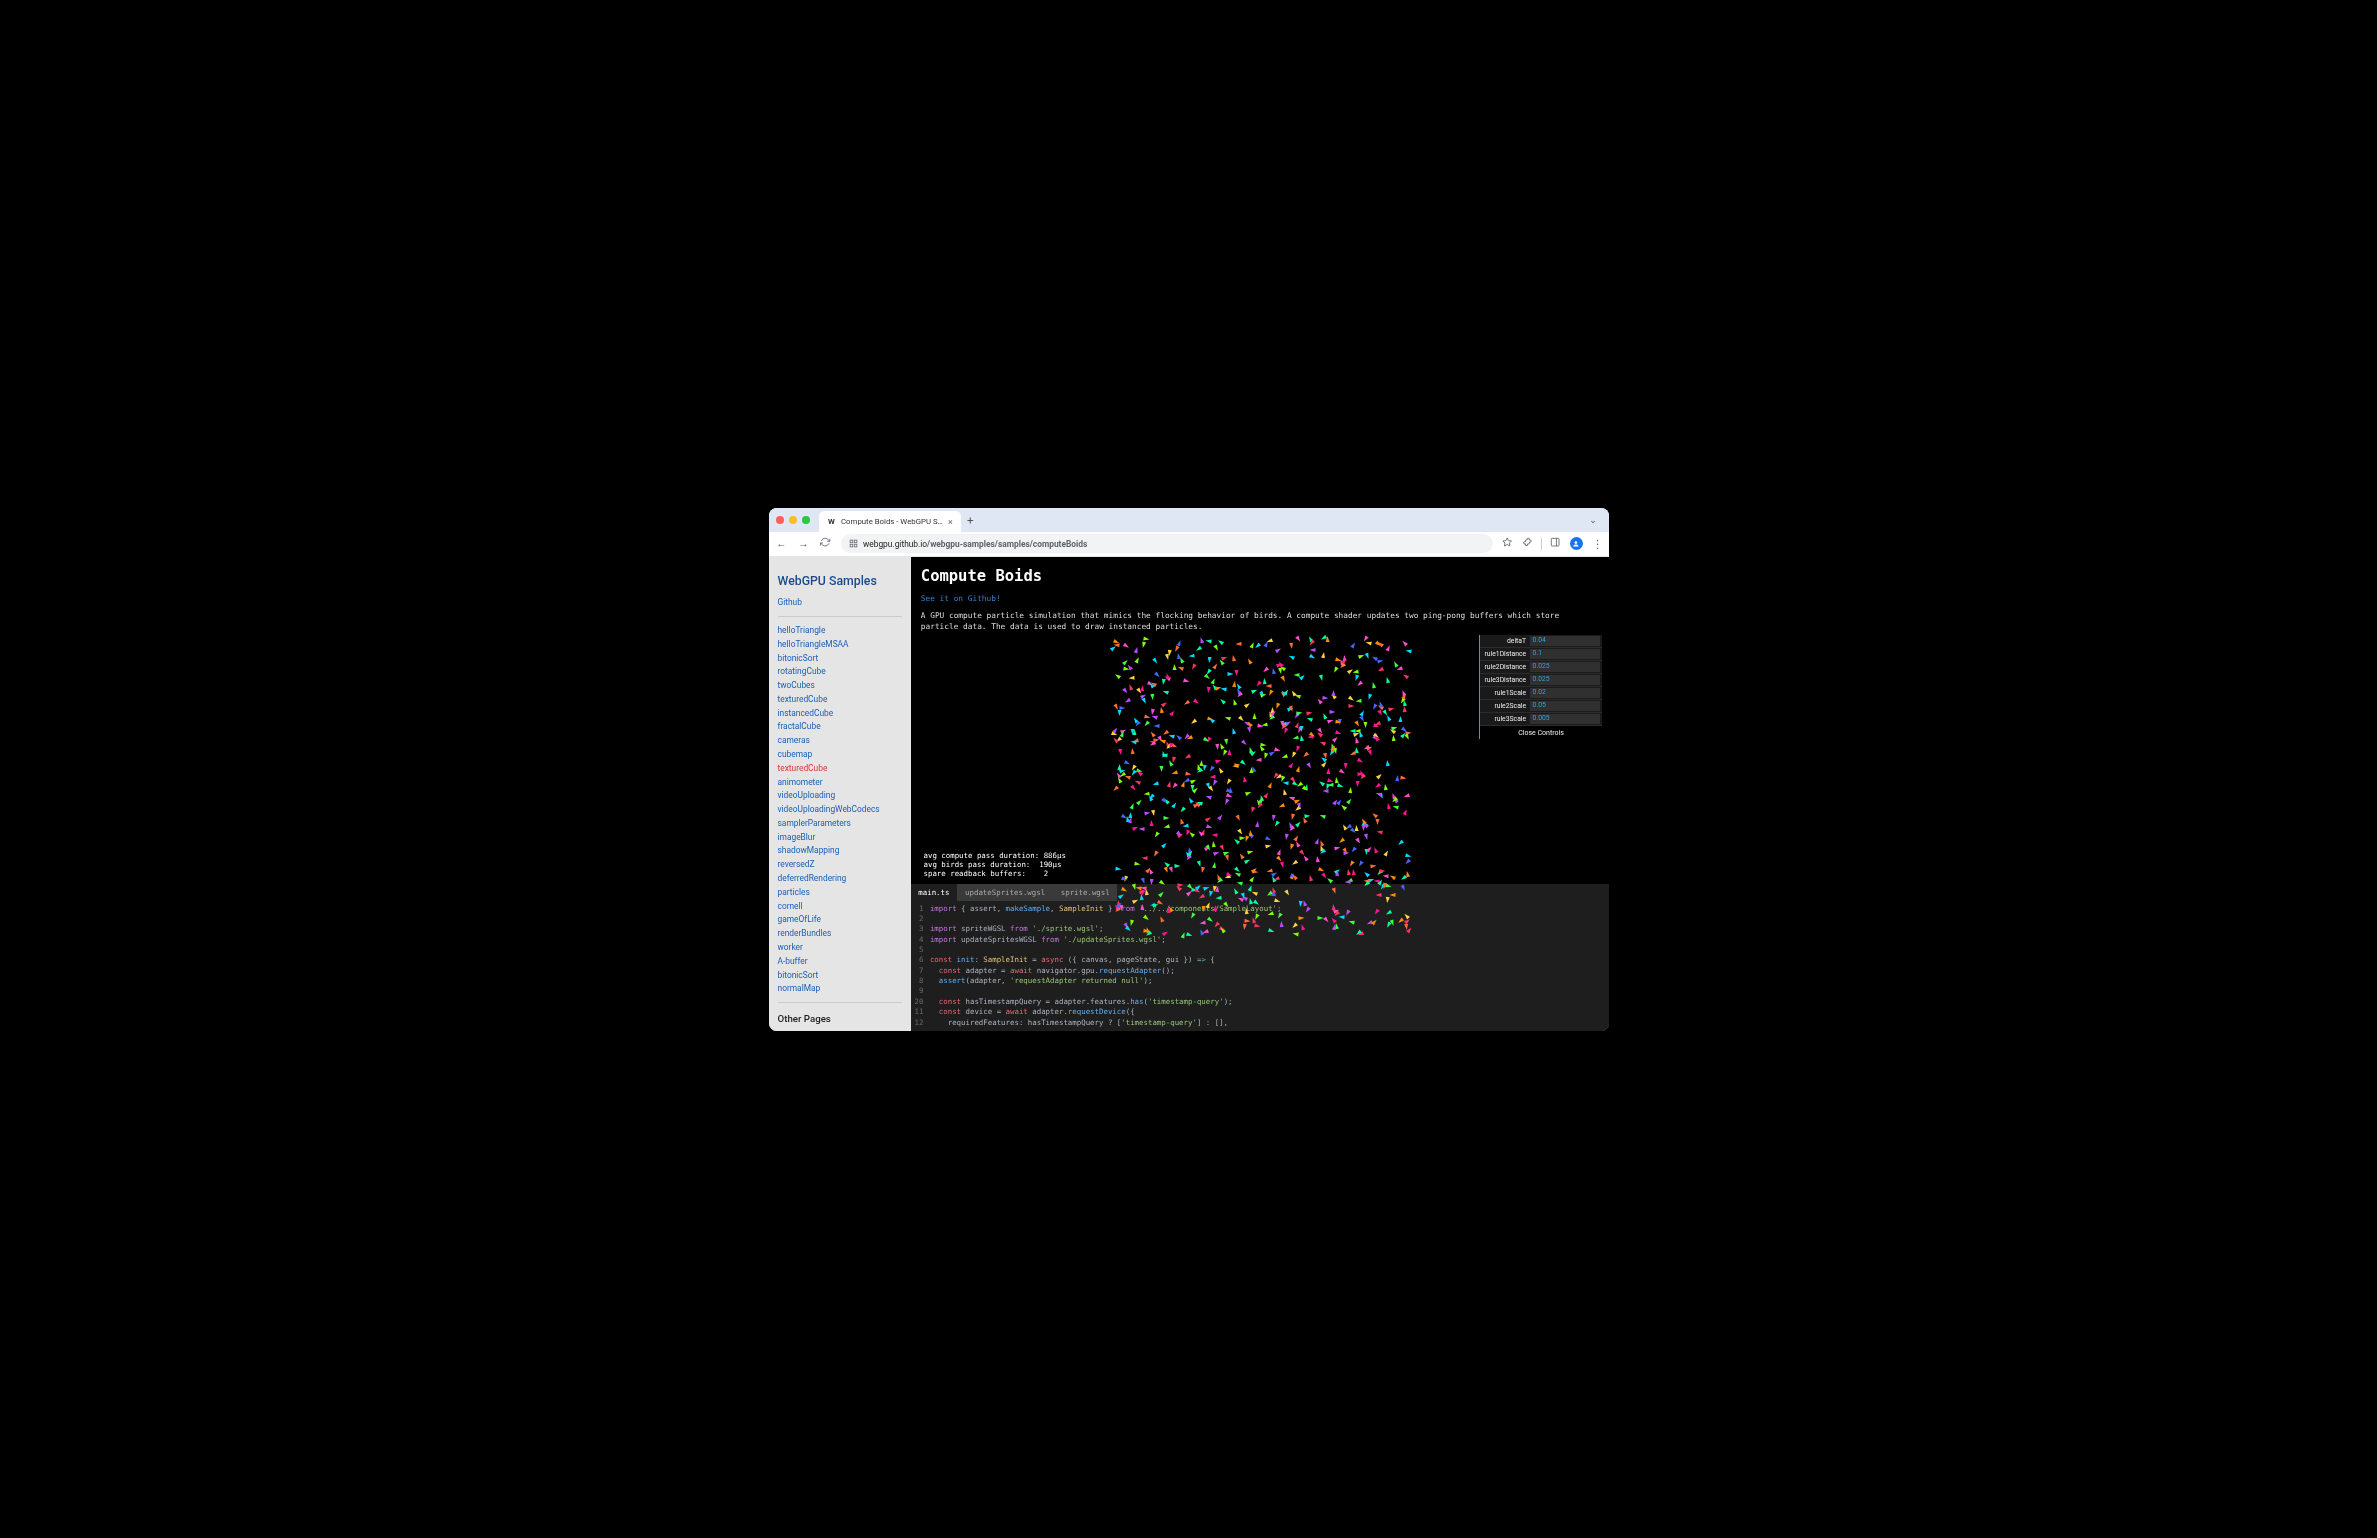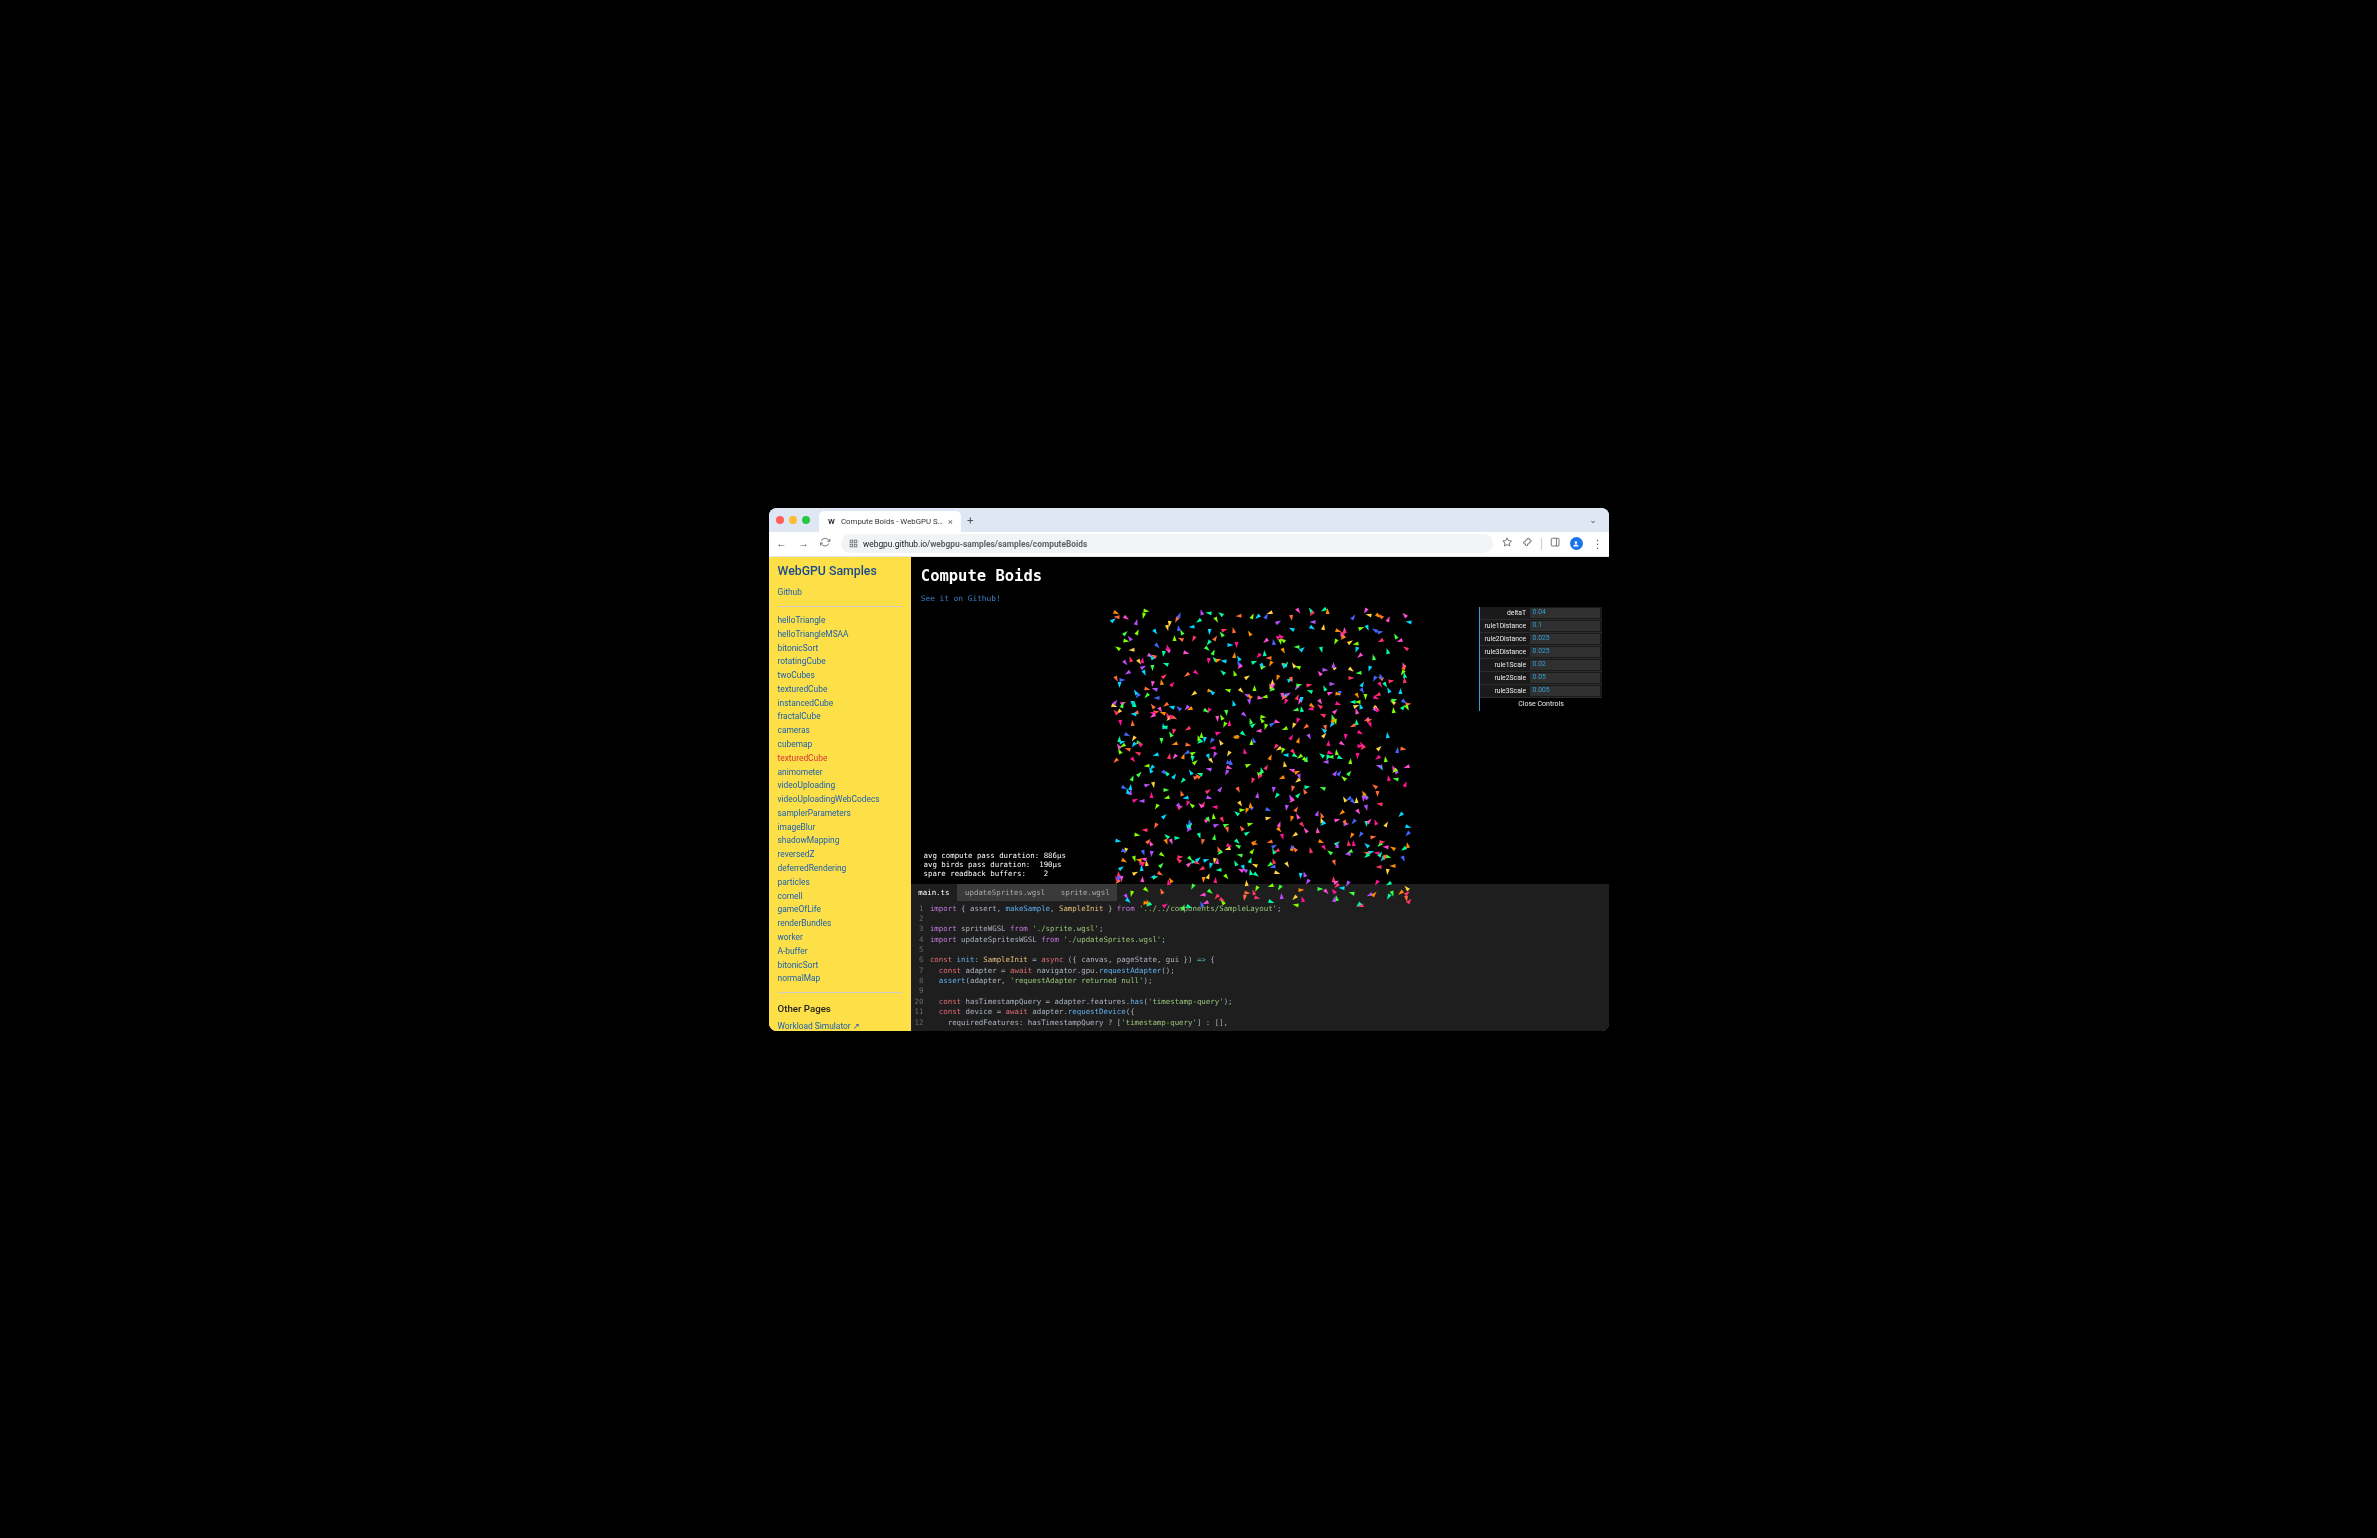--- a/index.html
+++ b/index.html
@@ -87,22 +87,22 @@
     .profile-icon { width: 13px; height: 13px; border-radius: 50%; background: #1a73e8; display: flex; align-items: center; justify-content: center; color: white; font-size: 6.5px; }
     .kebab { font-size: 11.6px; letter-spacing: -1.3px; }
 
     .content {
       flex: 1;
       display: flex;
       overflow: hidden;
     }
     .sidebar {
       width: 142px;
-      background: #fde047;
-      padding: 7px 9px;
+      background: #e5e5e5;
+      padding: 17px 9px;
       overflow-y: auto;
       font-size: 8.4px;
     }
     .sidebar-title {
       color: #1a4b8c;
       font-size: 12.3px;
       font-weight: 500;
       margin-bottom: 7.8px;
     }
     .sidebar-link { color: #1a5fb4; display: block; padding: 1.9px 0; cursor: pointer; }
@@ -332,20 +332,21 @@
       <div class="sidebar-section-title">Other Pages</div>
       <div id="sidebar-other">
           <a class="sidebar-link">Workload Simulator ↗</a>
         </div>
     </nav>
 
     <div class="main">
       <div class="main-pad">
         <h1 class="page-title">Compute Boids</h1>
         <a class="github-link">See it on Github!</a>
+        <p class="description">A GPU compute particle simulation that mimics the flocking behavior of birds. A compute shader updates two ping-pong buffers which store particle data. The data is used to draw instanced particles.</p>
       </div>
 
       <div class="canvas-area">
         <div class="sim-canvas" id="sim-canvas">
             <div class="boid" style="left: 88.5884%; top: 81.7627%; border-bottom-color: rgb(255, 20, 147); transform: rotate(277deg);"></div>
             <div class="boid" style="left: 56.193%; top: 72.1039%; border-bottom-color: rgb(255, 77, 210); transform: rotate(19deg);"></div>
             <div class="boid" style="left: 70.2996%; top: 78.083%; border-bottom-color: rgb(255, 140, 0); transform: rotate(115deg);"></div>
             <div class="boid" style="left: 74.1182%; top: 94.7617%; border-bottom-color: rgb(255, 20, 147); transform: rotate(321deg);"></div>
             <div class="boid" style="left: 18.266%; top: 13.4979%; border-bottom-color: rgb(255, 77, 210); transform: rotate(299deg);"></div>
             <div class="boid" style="left: 16.3233%; top: 44.1684%; border-bottom-color: rgb(63, 255, 63); transform: rotate(178deg);"></div>

